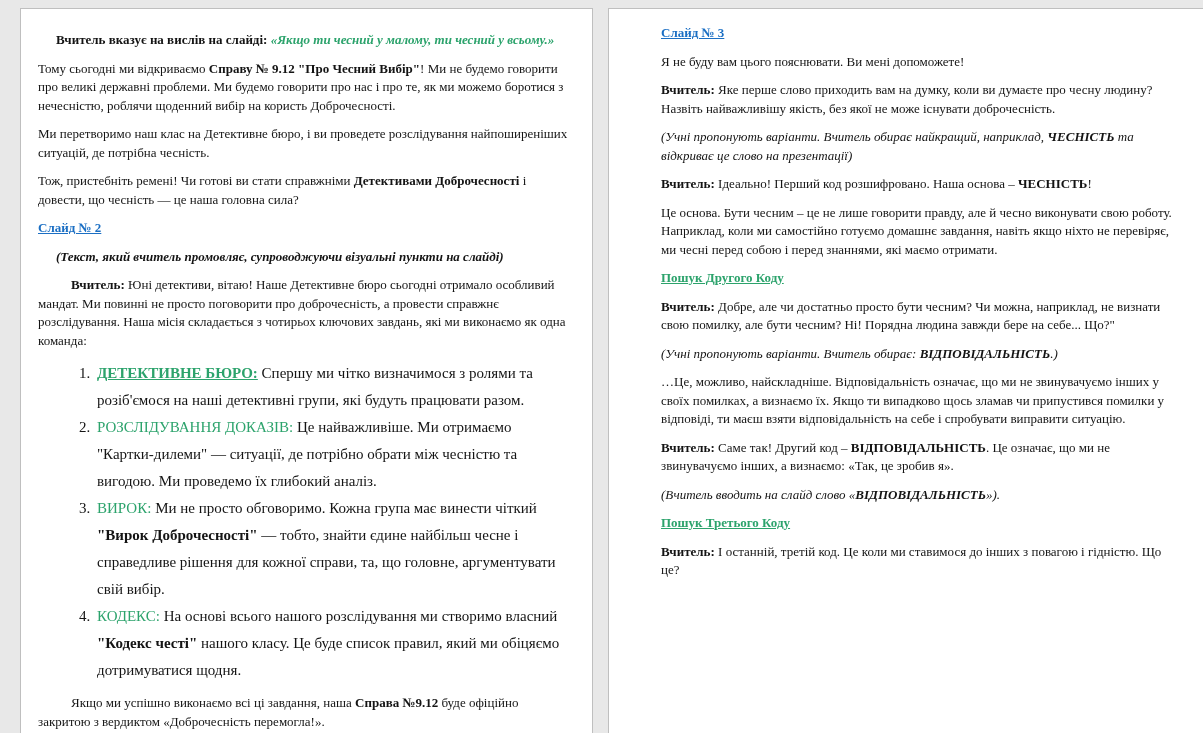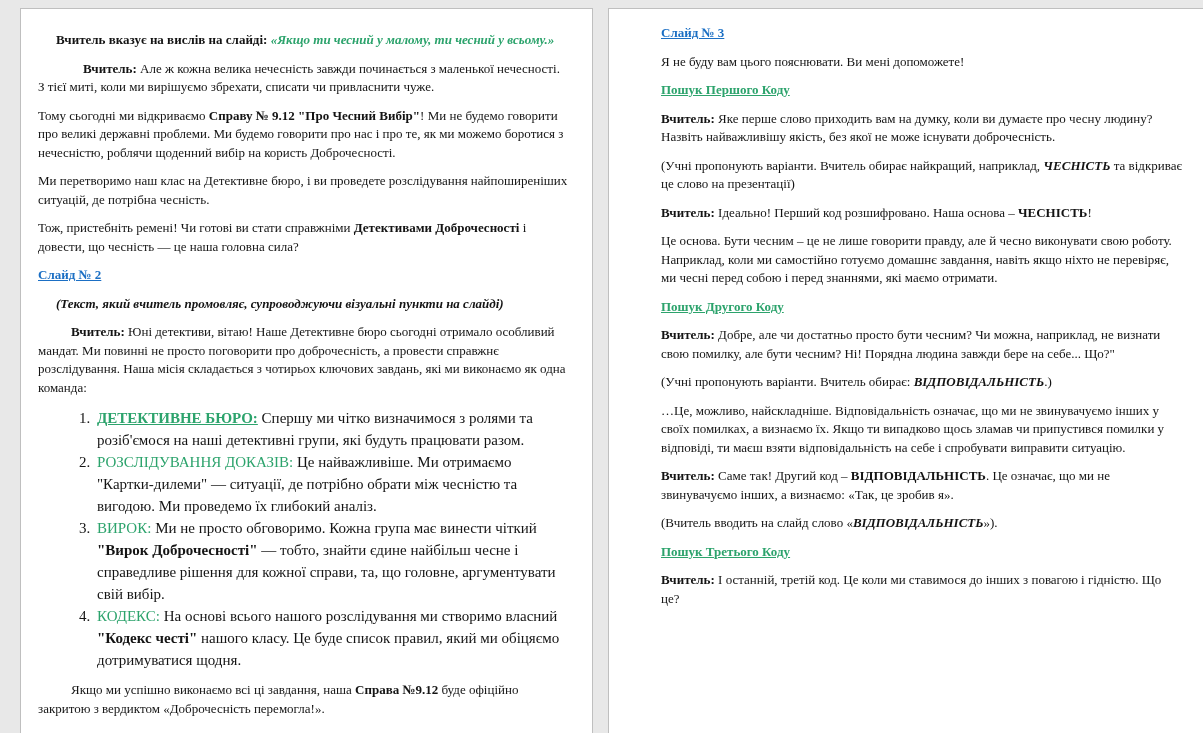--- a/index.html
+++ b/index.html
@@ -10,60 +10,58 @@
     color:var(--ink,#141414);
   }
   .page{
     position:absolute;top:8px;box-sizing:border-box;
     background:var(--page,#fff);
     border:1px solid var(--border,#bfbfbf);
   }
   .page-left{left:20px;width:573px;height:790px;padding:22px 24px 20px 17px;}
   .page-right{left:608px;width:614px;height:790px;padding:15px 38px 20px 52px;}
   .para{margin:0 0 10px 0;font-size:13px;line-height:18.5px;}
-  .doc-list{margin:0 0 10px 0;padding:0 0 0 56px;font-size:15px;line-height:22px;}
+  .doc-list{margin:0 0 10px 0;padding:0 0 0 56px;font-size:15px;line-height:27px;}
   .doc-list li{margin:0;padding-left:3px;}
   .ind-xs{text-indent:8px}
   .ind-sm{text-indent:18px}
   .ind-md{text-indent:33px}
   .ind-lg{text-indent:45px}
   .run-r{font-weight:400}
   .run-b{font-weight:700}
-  .run-i{}
+  .run-i{font-style:italic}
   .run-bi{font-weight:700;font-style:italic}
   .run-g{color:var(--green,#2ca36c);font-weight:400}
   .run-gu{color:var(--green,#2ca36c);font-weight:700;text-decoration:underline}
   .run-gi{color:var(--green,#2ca36c);font-weight:700;font-style:italic}
   .run-bl{color:var(--blue,#1b6fc4);font-weight:700;text-decoration:underline}
 </style>
 </head>
 <body>
 
 <div class="page page-left">
     <p class="para ind-sm"><span class="run-b">Вчитель вказує на вислів на слайді: </span><span class="run-gi">«Якщо ти чесний у малому, ти чесний у всьому.»</span></p>
-    <p class="para ind-lg"><span class="run-b">Вчитель: </span><span class="run-r">Але ж кожна велика нечесність завжди починається з маленької нечесності. З тієї миті, коли ми вирішуємо збрехати, списати чи привласнити чуже.</span></p>
     <p class="para "><span class="run-r">Тому сьогодні ми відкриваємо </span><span class="run-b">Справу № 9.12 "Про Чесний Вибір"</span><span class="run-r">! Ми не будемо говорити про великі державні проблеми. Ми будемо говорити про нас і про те, як ми можемо боротися з нечесністю, роблячи щоденний вибір на користь Доброчесності.</span></p>
     <p class="para "><span class="run-r">Ми перетворимо наш клас на Детективне бюро, і ви проведете розслідування найпоширеніших ситуацій, де потрібна чесність.</span></p>
     <p class="para "><span class="run-r">Тож, пристебніть ремені! Чи готові ви стати справжніми </span><span class="run-b">Детективами Доброчесності</span><span class="run-r"> і довести, що чесність — це наша головна сила?</span></p>
     <p class="para "><span class="run-bl">Слайд № 2</span></p>
     <p class="para ind-sm"><span class="run-bi">(Текст, який вчитель промовляє, супроводжуючи візуальні пункти на слайді)</span></p>
     <p class="para ind-md"><span class="run-b">Вчитель: </span><span class="run-r">Юні детективи, вітаю! Наше Детективне бюро сьогодні отримало особливий мандат. Ми повинні не просто поговорити про доброчесність, а провести справжнє розслідування. Наша місія складається з чотирьох ключових завдань, які ми виконаємо як одна команда:</span></p>
     <ol class="doc-list">
       <li><span class="run-gu">ДЕТЕКТИВНЕ БЮРО:</span><span class="run-r"> Спершу ми чітко визначимося з ролями та розіб'ємося на наші детективні групи, які будуть працювати разом.</span></li>
       <li><span class="run-g">РОЗСЛІДУВАННЯ ДОКАЗІВ:</span><span class="run-r"> Це найважливіше. Ми отримаємо "Картки-дилеми" — ситуації, де потрібно обрати між чесністю та вигодою. Ми проведемо їх глибокий аналіз.</span></li>
       <li><span class="run-g">ВИРОК:</span><span class="run-r"> Ми не просто обговоримо. Кожна група має винести чіткий </span><span class="run-b">"Вирок Доброчесності"</span><span class="run-r"> — тобто, знайти єдине найбільш чесне і справедливе рішення для кожної справи, та, що головне, аргументувати свій вибір.</span></li>
       <li><span class="run-g">КОДЕКС:</span><span class="run-r"> На основі всього нашого розслідування ми створимо власний </span><span class="run-b">"Кодекс честі"</span><span class="run-r"> нашого класу. Це буде список правил, який ми обіцяємо дотримуватися щодня.</span></li>
     </ol>
     <p class="para ind-md"><span class="run-r">Якщо ми успішно виконаємо всі ці завдання, наша </span><span class="run-b">Справа №9.12</span><span class="run-r"> буде офіційно закритою з вердиктом «Доброчесність перемогла!».</span></p>
   </div>
 
 <div class="page page-right">
     <p class="para "><span class="run-bl">Слайд № 3</span></p>
     <p class="para "><span class="run-r">Я не буду вам цього пояснювати. Ви мені допоможете!</span></p>
-    <p class="para "><span class="run-gu">Пошук Першого Коду</span></p>
     <p class="para "><span class="run-b">Вчитель: </span><span class="run-r">Яке перше слово приходить вам на думку, коли ви думаєте про чесну людину? Назвіть найважливішу якість, без якої не може існувати доброчесність.</span></p>
     <p class="para "><span class="run-i">(Учні пропонують варіанти. Вчитель обирає найкращий, наприклад, </span><span class="run-bi">ЧЕСНІСТЬ</span><span class="run-i"> та відкриває це слово на презентації)</span></p>
     <p class="para "><span class="run-b">Вчитель: </span><span class="run-r">Ідеально! Перший код розшифровано. Наша основа – </span><span class="run-b">ЧЕСНІСТЬ</span><span class="run-r">!</span></p>
     <p class="para "><span class="run-r">Це основа. Бути чесним – це не лише говорити правду, але й чесно виконувати свою роботу. Наприклад, коли ми самостійно готуємо домашнє завдання, навіть якщо ніхто не перевіряє, ми чесні перед собою і перед знаннями, які маємо отримати.</span></p>
     <p class="para "><span class="run-gu">Пошук Другого Коду</span></p>
     <p class="para "><span class="run-b">Вчитель: </span><span class="run-r">Добре, але чи достатньо просто бути чесним? Чи можна, наприклад, не визнати свою помилку, але бути чесним? Ні! Порядна людина завжди бере на себе... Що?"</span></p>
     <p class="para "><span class="run-i">(Учні пропонують варіанти. Вчитель обирає: </span><span class="run-bi">ВІДПОВІДАЛЬНІСТЬ</span><span class="run-i">.)</span></p>
     <p class="para "><span class="run-r">…Це, можливо, найскладніше. Відповідальність означає, що ми не звинувачуємо інших у своїх помилках, а визнаємо їх. Якщо ти випадково щось зламав чи припустився помилки у відповіді, ти маєш взяти відповідальність на себе і спробувати виправити ситуацію.</span></p>
     <p class="para "><span class="run-b">Вчитель: </span><span class="run-r">Саме так! Другий код – </span><span class="run-b">ВІДПОВІДАЛЬНІСТЬ</span><span class="run-r">. Це означає, що ми не звинувачуємо інших, а визнаємо: «Так, це зробив я».</span></p>
     <p class="para "><span class="run-i">(Вчитель вводить на слайд слово «</span><span class="run-bi">ВІДПОВІДАЛЬНІСТЬ</span><span class="run-i">»).</span></p>

